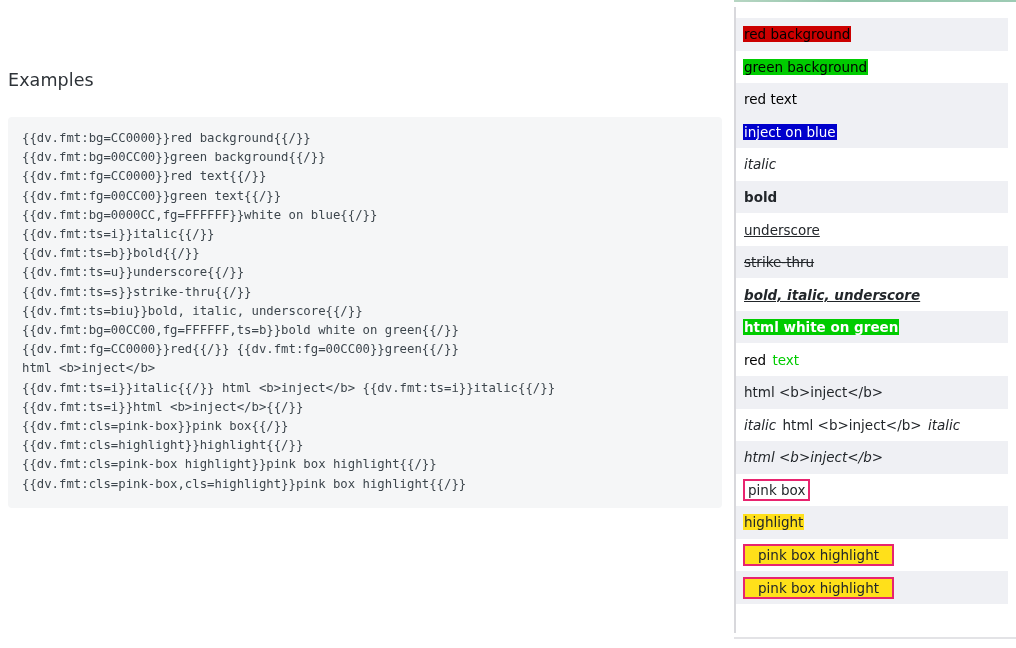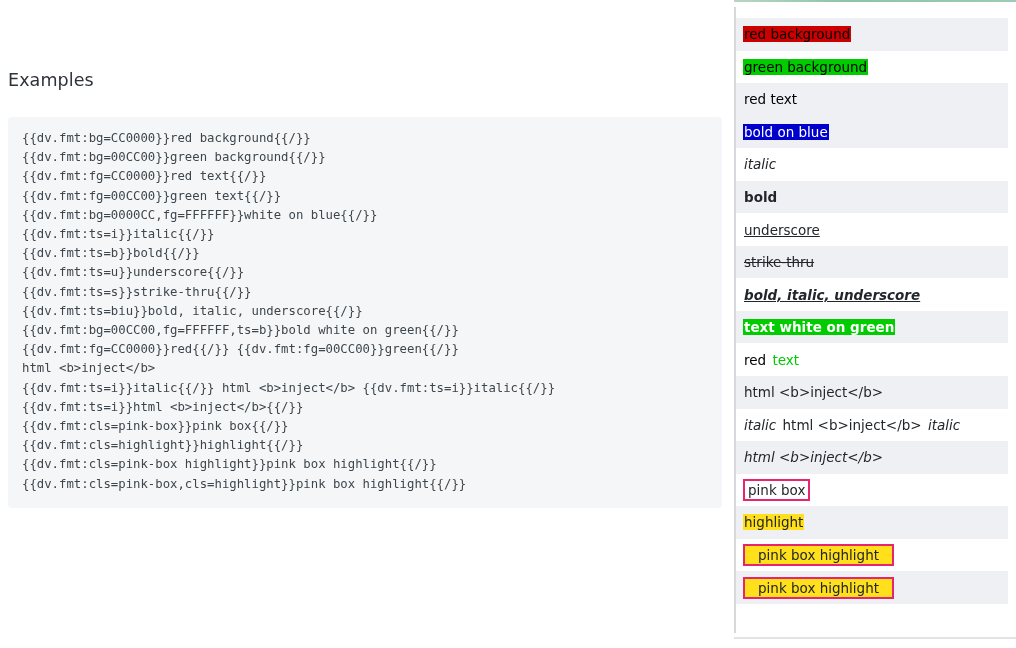--- a/index.html
+++ b/index.html
@@ -186,21 +186,21 @@
     <div class="preview-row">
       <span class="seg bg-green">green background</span>
     </div>
 
     <div class="preview-row banded">
       <span class="seg fg-red">red text</span>
     </div>
 
 
     <div class="preview-row banded">
-      <span class="seg bg-blue-fg-white">bold on blue</span>
+      <span class="seg bg-blue-fg-white">inject on blue</span>
     </div>
 
     <div class="preview-row">
       <span class="seg ts-i">italic</span>
     </div>
 
     <div class="preview-row banded">
       <span class="seg ts-b">bold</span>
     </div>
 
@@ -210,21 +210,21 @@
 
     <div class="preview-row banded">
       <span class="seg ts-s">strike-thru</span>
     </div>
 
     <div class="preview-row">
       <span class="seg ts-biu">bold, italic, underscore</span>
     </div>
 
     <div class="preview-row banded">
-      <span class="seg bg-green-fg-white-b">text white on green</span>
+      <span class="seg bg-green-fg-white-b">html white on green</span>
     </div>
 
     <div class="preview-row">
       <span class="seg fg-red">red</span>
         <span>&nbsp;</span>
         <span class="seg fg-green">text</span>
     </div>
 
     <div class="preview-row banded">
       <span class="seg">html &lt;b&gt;inject&lt;/b&gt;</span>

